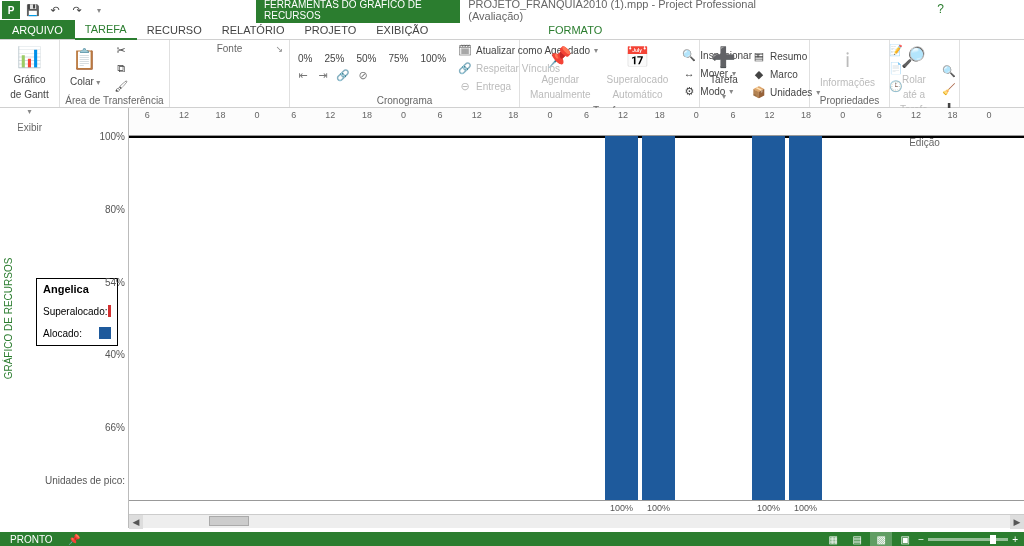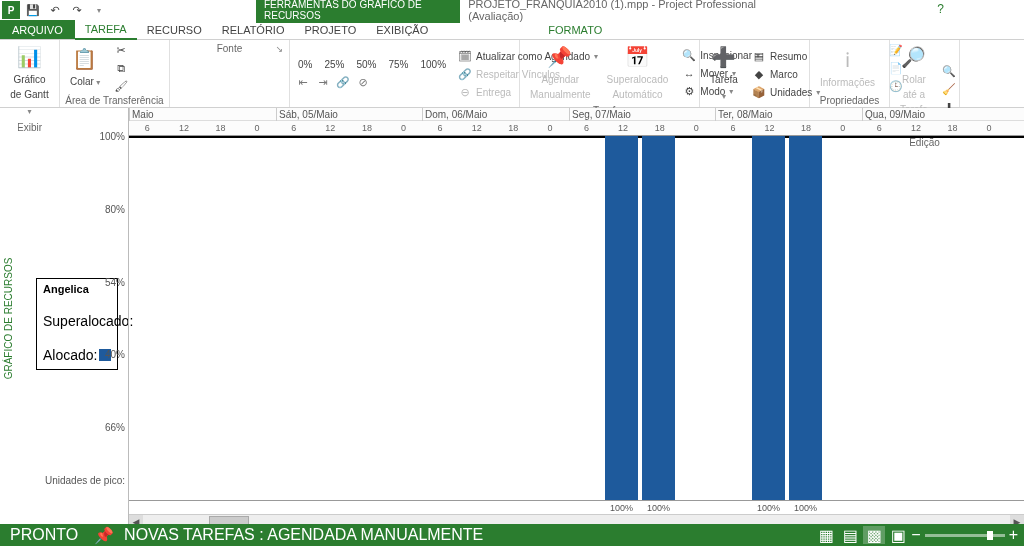--- a/index.html
+++ b/index.html
@@ -43,21 +43,21 @@
 .fmt-btn { width: 18px; height: 18px; border: none; background: none; color: #777; cursor: pointer; font-size: 11px; }
 .disabled { color: #bbb !important; }
 
 
 .content { position: absolute; top: 108px; left: 0; right: 0; bottom: 18px; display: flex; }
 .vlabel { width: 18px; background: #fff; display: flex; align-items: center; justify-content: center; }
 .vlabel span { transform: rotate(-90deg); white-space: nowrap; color: #2b7d2f; font-size: 10px; }
 .legend-col { width: 110px; position: relative; }
 .legend-box { position: absolute; top: 170px; left: 18px; border: 1px solid #000; padding: 4px 6px 6px; background: #fff; width: 82px; }
 .legend-title { font-weight: bold; font-size: 11px; margin-bottom: 2px; }
-.legend-row { display: flex; align-items: center; justify-content: space-between; font-size: 14px; margin-top: 18px; }
+.legend-row { display: flex; align-items: center; justify-content: space-between; font-size: 10px; margin-top: 10px; }
 .sw { width: 12px; height: 12px; }
 .sw.red { background: #d32f2f; }
 .sw.blue { background: #1e5a9c; }
 
 .chart-wrap { flex: 1; position: relative; border-left: 1px solid #bbb; }
 .time-header { height: 28px; border-bottom: 1px solid #999; position: relative; background: #fcfcfc; }
 .day-row { height: 13px; display: flex; position: relative; font-size: 10px; color: #555; border-bottom: 1px solid #ddd; }
 .day { position: absolute; padding-left: 2px; height: 13px; line-height: 13px; border-left: 1px solid #ccc; }
 .hour-row { height: 15px; position: relative; font-size: 9px; color: #666; }
 .hour { position: absolute; text-align: center; height: 15px; line-height: 15px; }
@@ -70,21 +70,21 @@
 .bottom-axis { position: absolute; left: 0; right: 0; bottom: 14px; height: 14px; border-top: 1px solid #999; font-size: 9px; color: #555; }
 .peak { position: absolute; text-align: center; line-height: 14px; }
 .units-label { position: absolute; right: 100%; margin-right: 4px; bottom: 14px; font-size: 10px; color: #555; white-space: nowrap; }
 
 .hscroll { position: absolute; left: 0; right: 0; bottom: 0; height: 14px; background: #eee; border-top: 1px solid #ccc; display: flex; align-items: center; }
 .hscroll .thumb { position: absolute; left: 80px; width: 40px; height: 10px; background: #ccc; border: 1px solid #aaa; top: 1px; }
 .hscroll .arrow { width: 14px; height: 14px; background: #ddd; display: flex; align-items: center; justify-content: center; font-size: 9px; color: #555; }
 .hscroll .arrow.right { margin-left: auto; }
 
 
-.statusbar { position: absolute; bottom: 0; left: 0; right: 0; height: 22px; background: #2b7d2f; color: #fff; display: flex; align-items: center; font-size: 16px; }
+.statusbar { position: absolute; bottom: 0; left: 0; right: 0; height: 14px; background: #2b7d2f; color: #fff; display: flex; align-items: center; font-size: 10px; }
 .statusbar .seg { padding: 0 10px; }
 .statusbar .pin { margin-left: 6px; }
 .sb-right { margin-left: auto; display: flex; align-items: center; gap: 2px; padding-right: 6px; }
 .sb-btn { width: 22px; height: 18px; display: flex; align-items: center; justify-content: center; color: #fff; cursor: pointer; }
 .sb-btn.active { background: rgba(255,255,255,0.25); }
 .zoom { display: flex; align-items: center; gap: 4px; }
 .zoom-track { width: 80px; height: 3px; background: rgba(255,255,255,0.5); position: relative; }
 .zoom-thumb { position: absolute; left: 62px; top: -3px; width: 6px; height: 9px; background: #fff; }
 
 .caret::after { content: " ▾"; font-size: 8px; color: #888; }
@@ -179,20 +179,21 @@
         <div class="small-btn disabled">
             <span class="ico">🔗</span>
             <span>Respeitar Vínculos</span>
           </div>
         <div class="small-btn disabled">
             <span class="ico">⊖</span>
             <span>Entrega</span>
           </div>
       </div>
     </div>
+    <div class="rgroup-label">Cronograma</div>
   </div>
 
   <div class="rgroup" style="width:180px">
     <div class="rgroup-body">
       <div class="big-btn disabled">
         <div class="ico">📌</div>
         <div class="lbl">Agendar Manualmente</div>
       </div>
       <div class="big-btn disabled">
         <div class="ico">📅</div>
@@ -296,28 +297,20 @@
         </div>
       <div class="legend-row">
           <span>Alocado:</span>
           <span class="sw blue"></span>
         </div>
     </div>
   </div>
 
   <div class="chart-wrap">
     <div class="time-header">
-      <div class="day-row" id="day-row">
-          <div class="day" style="left: 0px;">Maio</div>
-          <div class="day" style="left: 147px;">Sáb, 05/Maio</div>
-          <div class="day" style="left: 293px;">Dom, 06/Maio</div>
-          <div class="day" style="left: 440px;">Seg, 07/Maio</div>
-          <div class="day" style="left: 586px;">Ter, 08/Maio</div>
-          <div class="day" style="left: 733px;">Qua, 09/Maio</div>
-        </div>
       <div class="hour-row" id="hour-row">
           <div class="hour" style="left: 0px; width: 36.6px;">6</div>
           <div class="hour" style="left: 36.6px; width: 36.6px;">12</div>
           <div class="hour" style="left: 73.2px; width: 36.6px;">18</div>
           <div class="hour" style="left: 109.8px; width: 36.6px;">0</div>
           <div class="hour" style="left: 146.4px; width: 36.6px;">6</div>
           <div class="hour" style="left: 183px; width: 36.6px;">12</div>
           <div class="hour" style="left: 219.6px; width: 36.6px;">18</div>
           <div class="hour" style="left: 256.2px; width: 36.6px;">0</div>
           <div class="hour" style="left: 292.8px; width: 36.6px;">6</div>
@@ -361,21 +354,20 @@
       <div class="arrow">◀</div>
       <div class="thumb"></div>
       <div class="arrow right">▶</div>
     </div>
   </div>
 </div>
 
 <div class="statusbar">
   <span class="seg">PRONTO</span>
   <span class="pin">📌</span>
-  <span class="seg">NOVAS TAREFAS : AGENDADA MANUALMENTE</span>
   <div class="sb-right">
     <div class="sb-btn">▦</div>
     <div class="sb-btn">▤</div>
     <div class="sb-btn active">▩</div>
     <div class="sb-btn">▣</div>
     <div class="zoom">
       <span>−</span>
       <div class="zoom-track">
           <div class="zoom-thumb"></div>
         </div>

